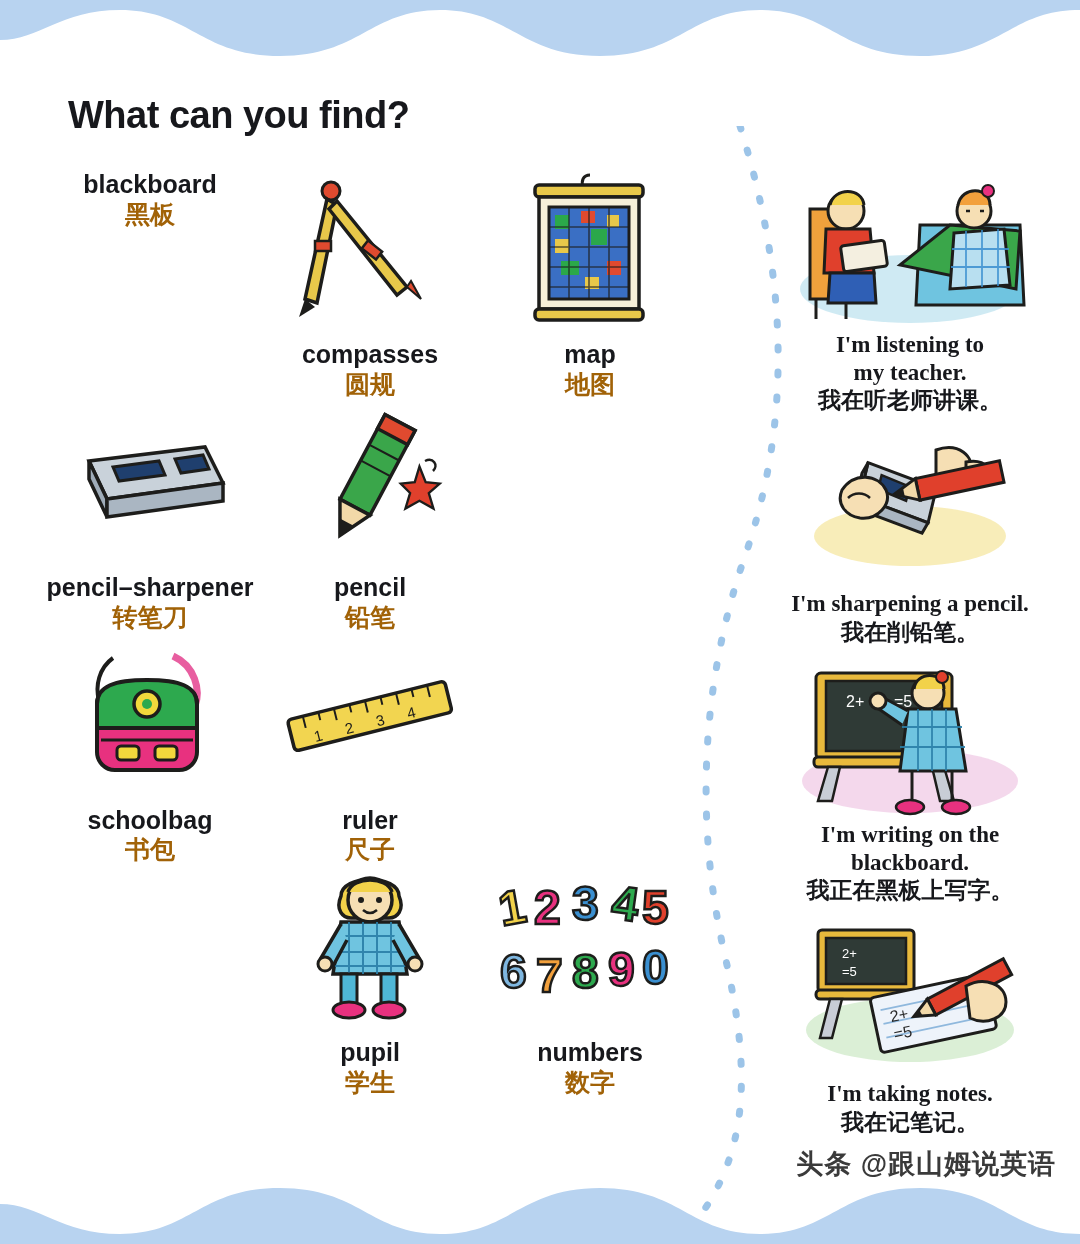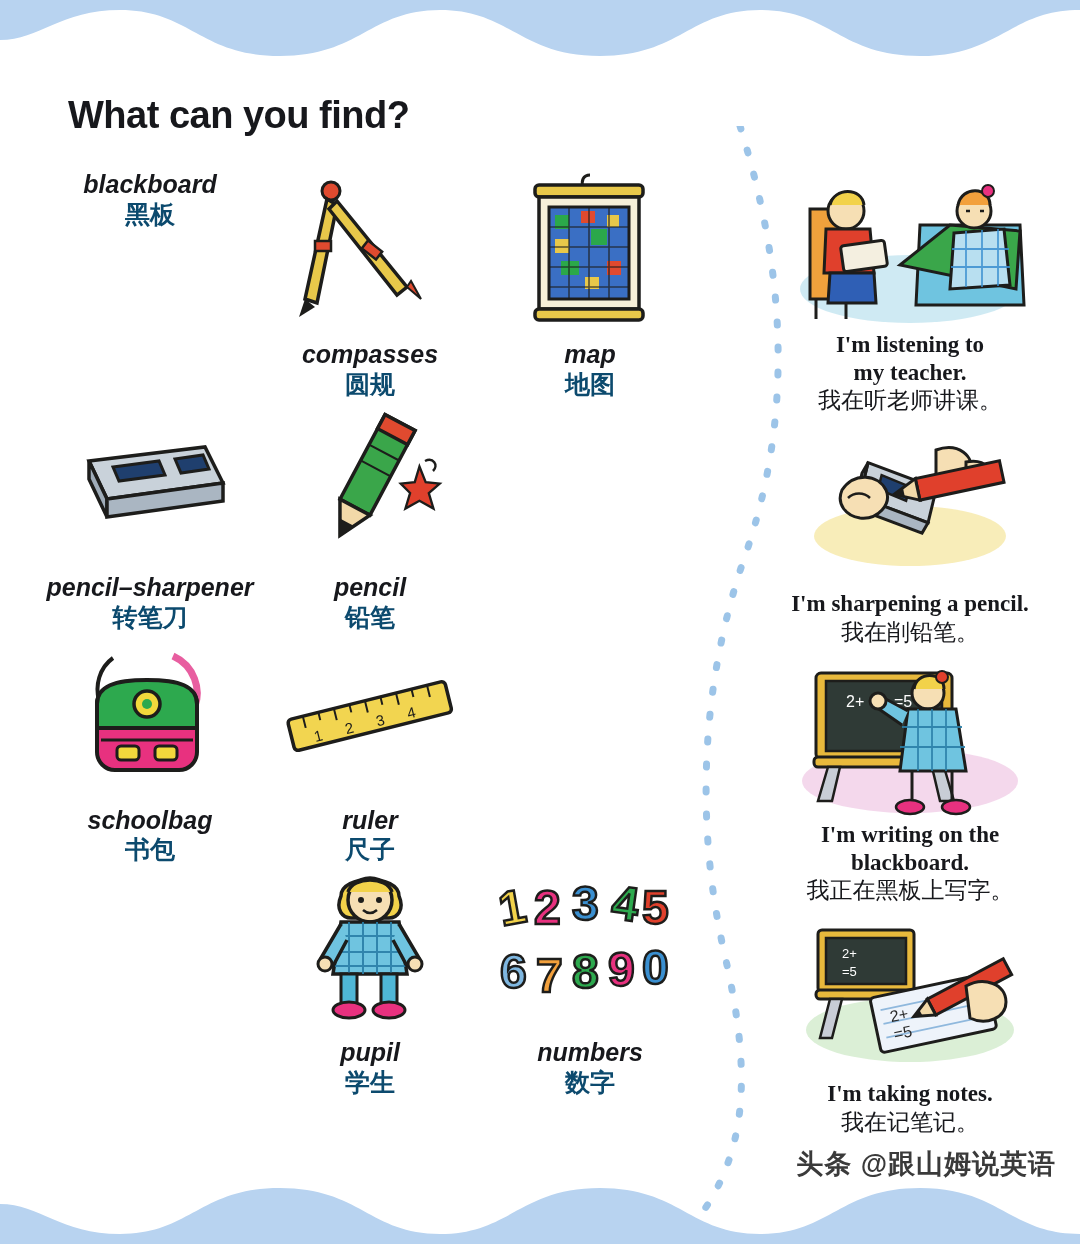--- a/index.html
+++ b/index.html
@@ -97,26 +97,25 @@
     align-items: center;
     justify-content: center;
   }
   .label-en {
     font-size: 25px;
     font-weight: bold;
     color: #17181c;
     margin-top: 4px;
     text-align: center;
     line-height: 1.15;
-    font-style: italic;
   }
   .label-zh {
     font-size: 25px;
     font-weight: bold;
-    color: #0c4a6e;
+    color: #a16207;
     text-align: left;
     line-height: 1.2;
   }
 
   
   .right-col {
     position: absolute;
     top: 110px;
     left: 760px;
     width: 300px;
@@ -133,21 +132,21 @@
   .phrase-en {
     font-size: 23px;
     font-weight: bold;
     color: #17181c;
     text-align: center;
     line-height: 1.2;
     font-family: Liberation Serif, serif;
   }
   .phrase-zh {
     font-size: 23px;
-    font-weight: normal;
+    font-weight: bold;
     color: #17181c;
     text-align: center;
     line-height: 1.25;
   }
 
   .watermark {
     position: absolute;
     right: 24px;
     bottom: 62px;
     font-size: 27px;

